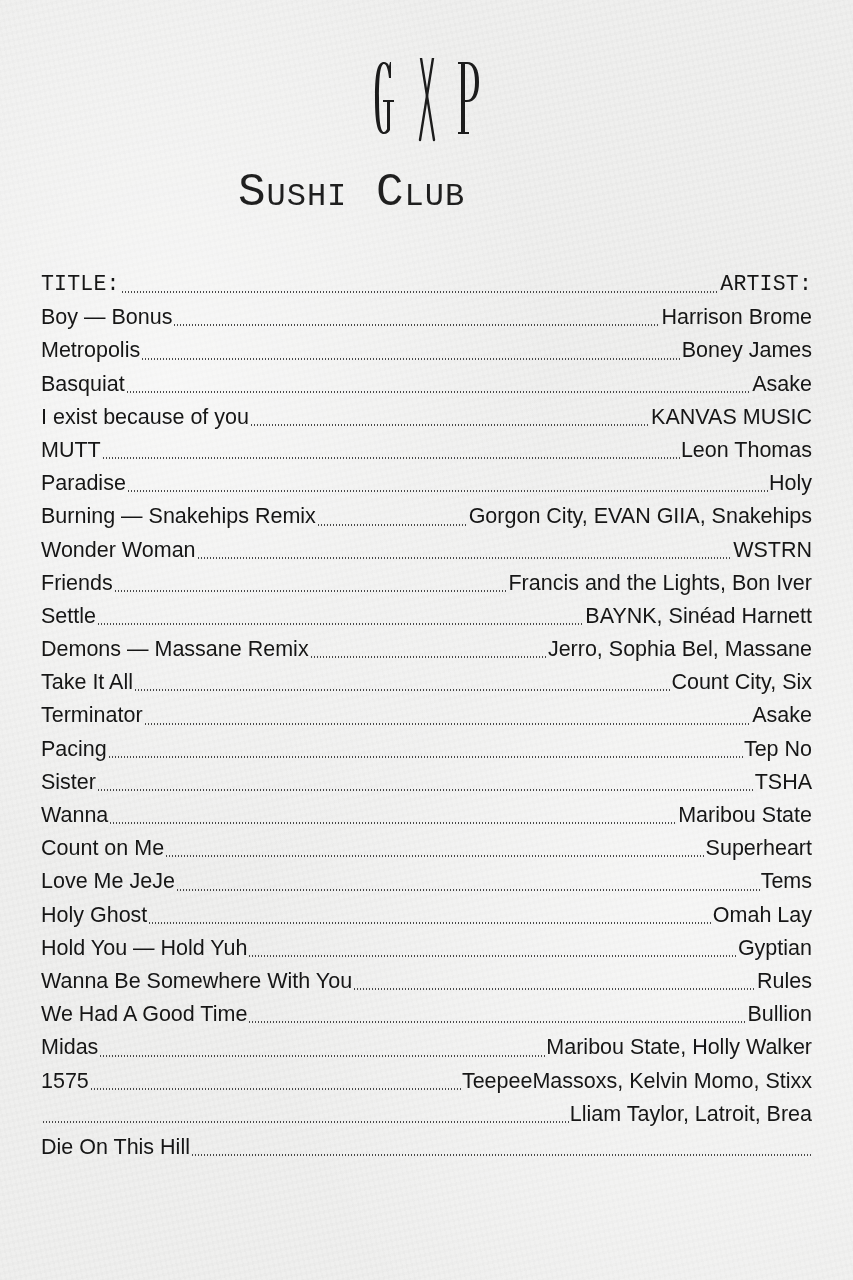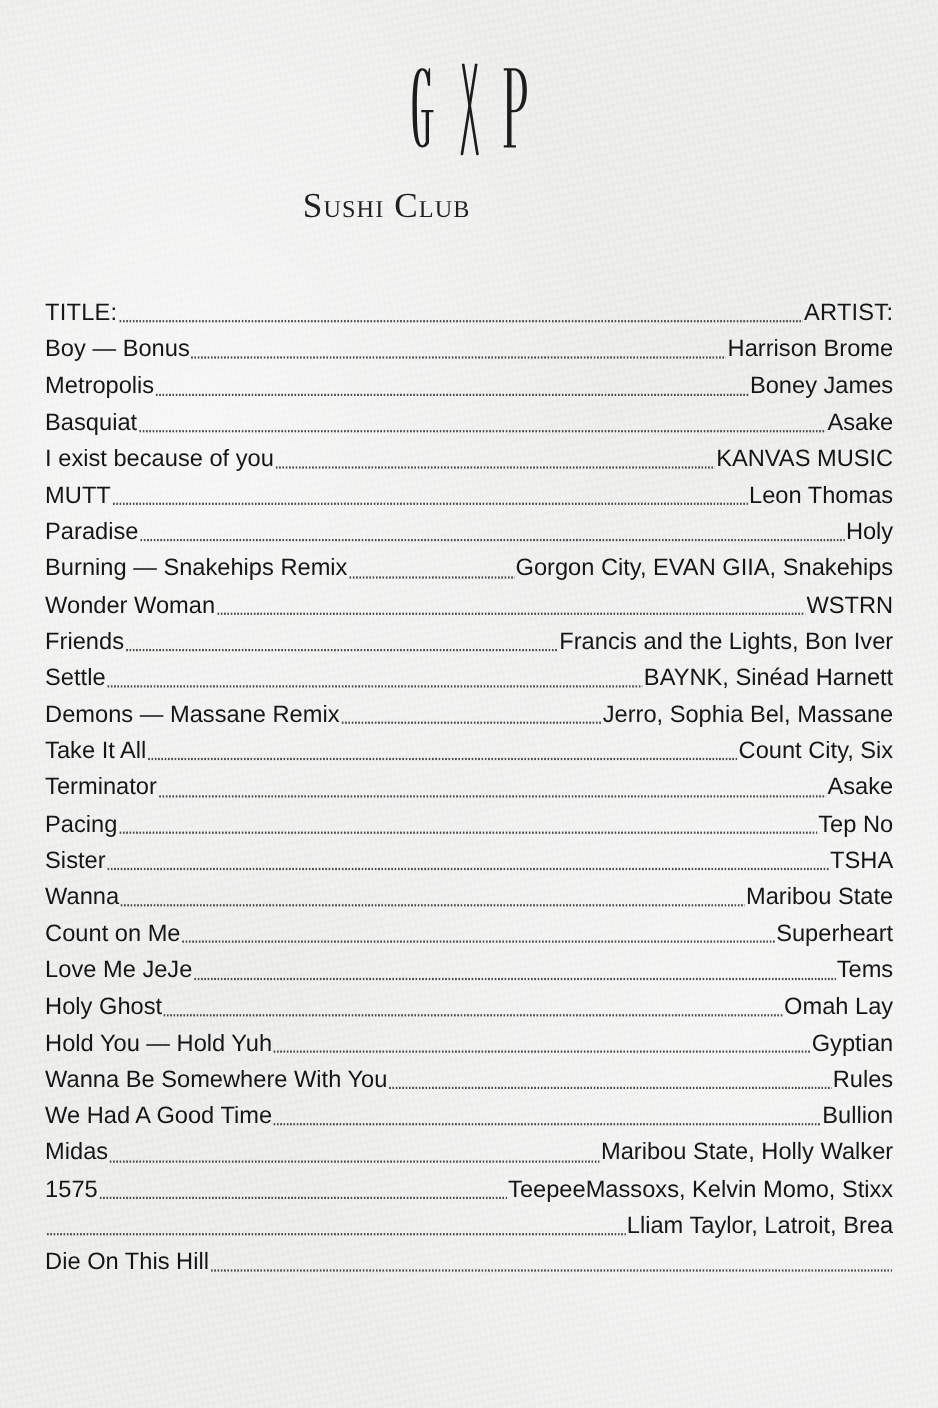--- a/index.html
+++ b/index.html
@@ -42,22 +42,22 @@
     .logo svg {
       display: block;
     }
 
     .club-title {
       position: absolute;
       left: 0;
       top: 170px;
       width: 703px;
       text-align: center;
-      font-family: Liberation Serif, serif;
-      font-size: 32px;
+      font-family: Liberation Mono, monospace;
+      font-size: 46px;
       letter-spacing: 1px;
       color: #1f1f1f;
       font-variant: small-caps;
       line-height: 1;
     }
 
     
     .tracklist {
       position: absolute;
       left: 41px;
@@ -86,20 +86,21 @@
       margin-bottom: 8px;
       background-image: radial-gradient(circle, #2a2a2a 0.9px, rgba(0,0,0,0) 1.1px);
       background-size: 3px 2px;
       background-repeat: repeat-x;
       background-position: left center;
       opacity: 0.85;
     }
     .row.header .title,
     .row.header .artist {
       letter-spacing: 0.2px;
+      font-family: Liberation Mono, monospace;
     }
   </style>
 </head>
 <body>
 
 <div class="page">
 
   <div class="logo">
     <svg width="110" height="84" viewBox="0 0 110 84">
 

